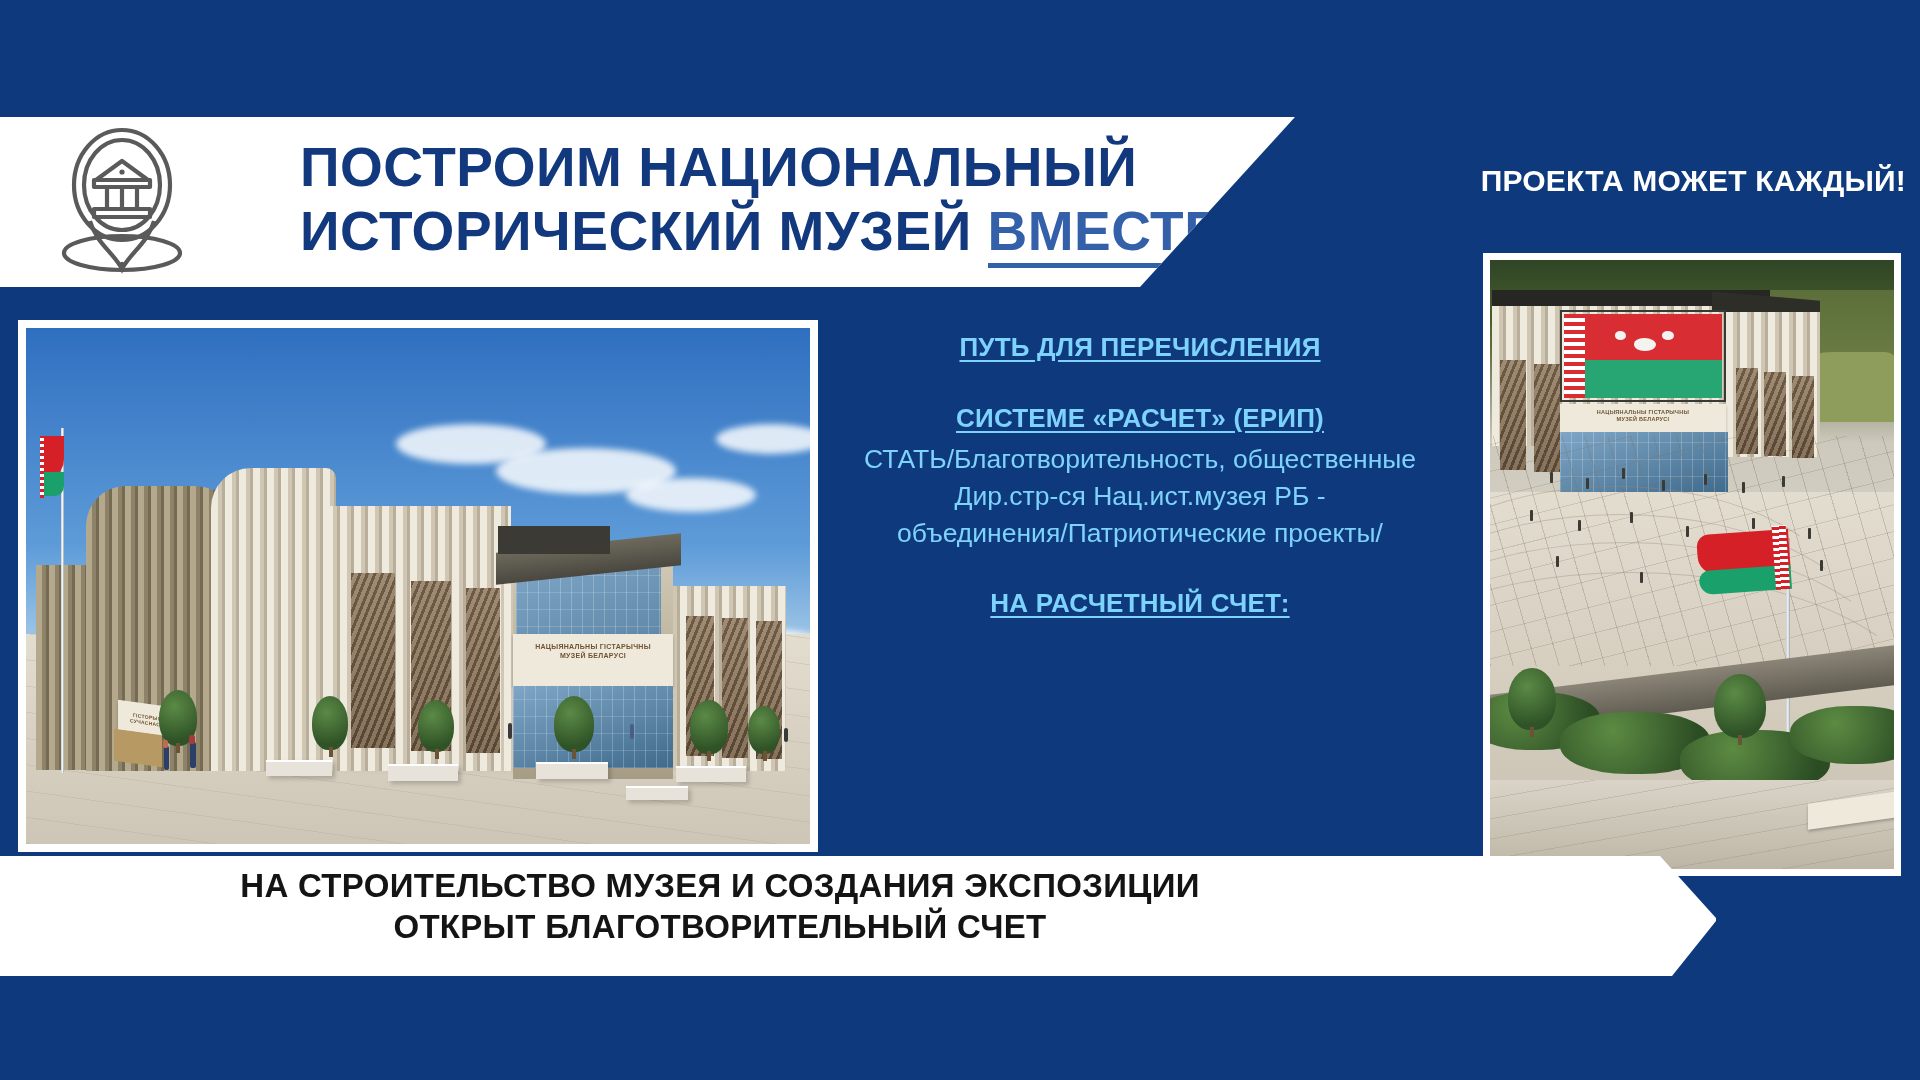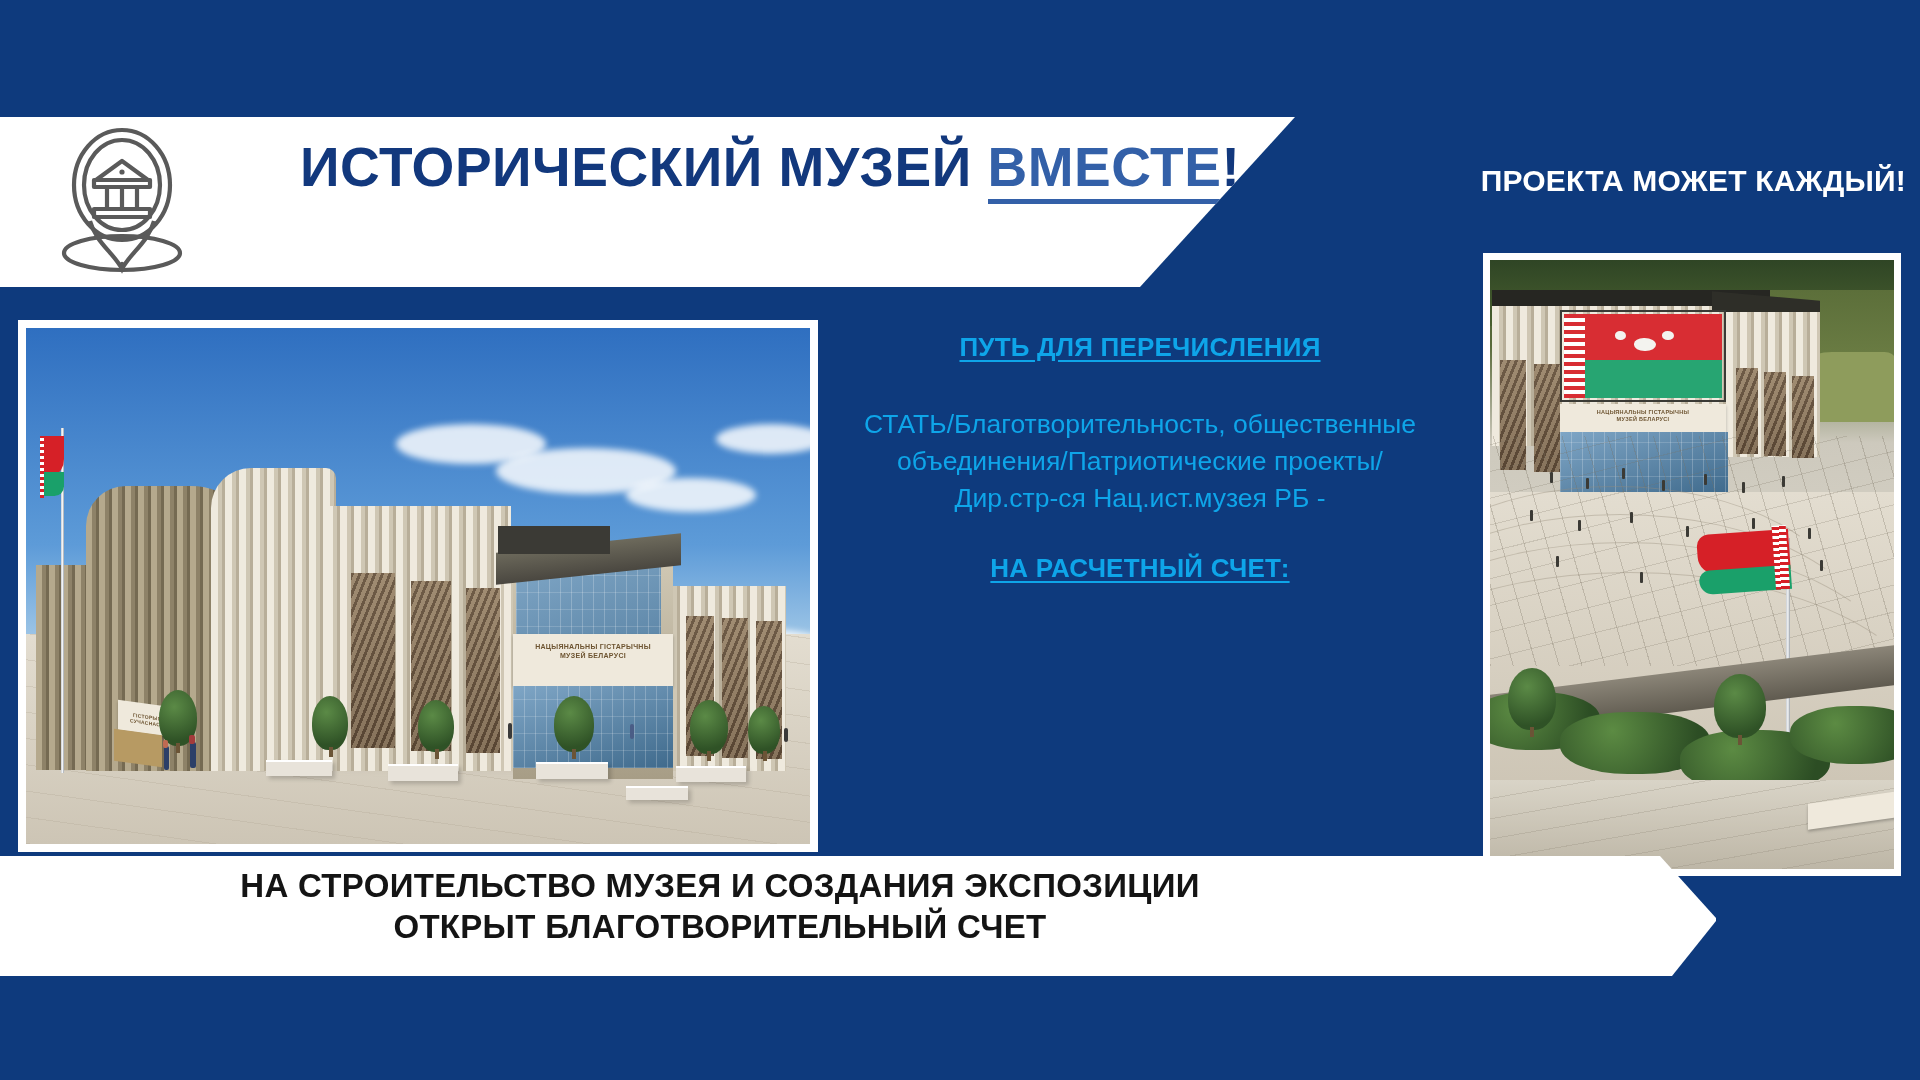--- a/index.html
+++ b/index.html
@@ -118,21 +118,21 @@
     background: linear-gradient(#3f5630 0%, #5a6b3b 14%, #cdc9bd 30%, #ded9cd 72%, #4c5d33 100%);
   }
 
   
   .center-col {
     position: absolute;
     left: 830px;
     top: 330px;
     width: 620px;
     text-align: center;
-    color: #0ea5e9;
+    color: #7dd3fc;
     z-index: 6;
   }
   .ct-heading {
     font-size: 26px;
     font-weight: bold;
     line-height: 1.36;
     letter-spacing: 0.2px;
   }
   .ct-heading span { text-decoration: underline; text-underline-offset: 4px; }
   .ct-body {
@@ -324,20 +324,21 @@
           <line x1="55" y1="62" x2="55" y2="84"></line>
           <line x1="70" y1="62" x2="70" y2="84"></line>
           <line x1="85" y1="62" x2="85" y2="84"></line>
         </g>
         <circle cx="70" cy="47" r="2.6" fill="#5a5a5a"></circle>
         <circle cx="70" cy="139" r="2.2" fill="#5a5a5a"></circle>
       </svg>
     </div>
 
     <div class="headline">
+      <div class="headline-line">ПОСТРОИМ НАЦИОНАЛЬНЫЙ</div>
       <div class="headline-line"><span>ИСТОРИЧЕСКИЙ МУЗЕЙ </span><span class="headline-accent">ВМЕСТЕ</span><span class="headline-bang">!</span></div>
     </div>
   </div>
 
   <div class="top-right-text">
     <div>ПРОЕКТА МОЖЕТ КАЖДЫЙ!</div>
   </div>
 
   <div class="left-photo">
     <div class="inner">
@@ -417,25 +418,26 @@
       <div class="person" style="left:482px;top:395px;width:4px;height:16px;background:#3a3a3a;"></div>
       <div class="person" style="left:604px;top:396px;width:4px;height:15px;background:#4a5d86;"></div>
       <div class="person" style="left:758px;top:400px;width:4px;height:14px;background:#3a3a3a;"></div>
     </div>
   </div>
 
   <div class="center-col">
     <div class="ct-heading">
       <span>ПУТЬ ДЛЯ ПЕРЕЧИСЛЕНИЯ</span><br>
       <br>
+      <span>СИСТЕМЕ «РАСЧЕТ» (ЕРИП)</span>
     </div>
     <div class="ct-body">
       <div>СТАТЬ/Благотворительность, общественные</div>
+      <div>Дир.стр-ся Нац.ист.музея РБ -</div>
       <div>объединения/Патриотические проекты/</div>
-      <div>Дир.стр-ся Нац.ист.музея РБ -</div>
     </div>
 
     <div class="ct-gap"></div>
 
     <div class="ct-heading">
       <span>НА РАСЧЕТНЫЙ СЧЕТ:</span>
     </div>
   </div>
 
   <div class="right-photo">

